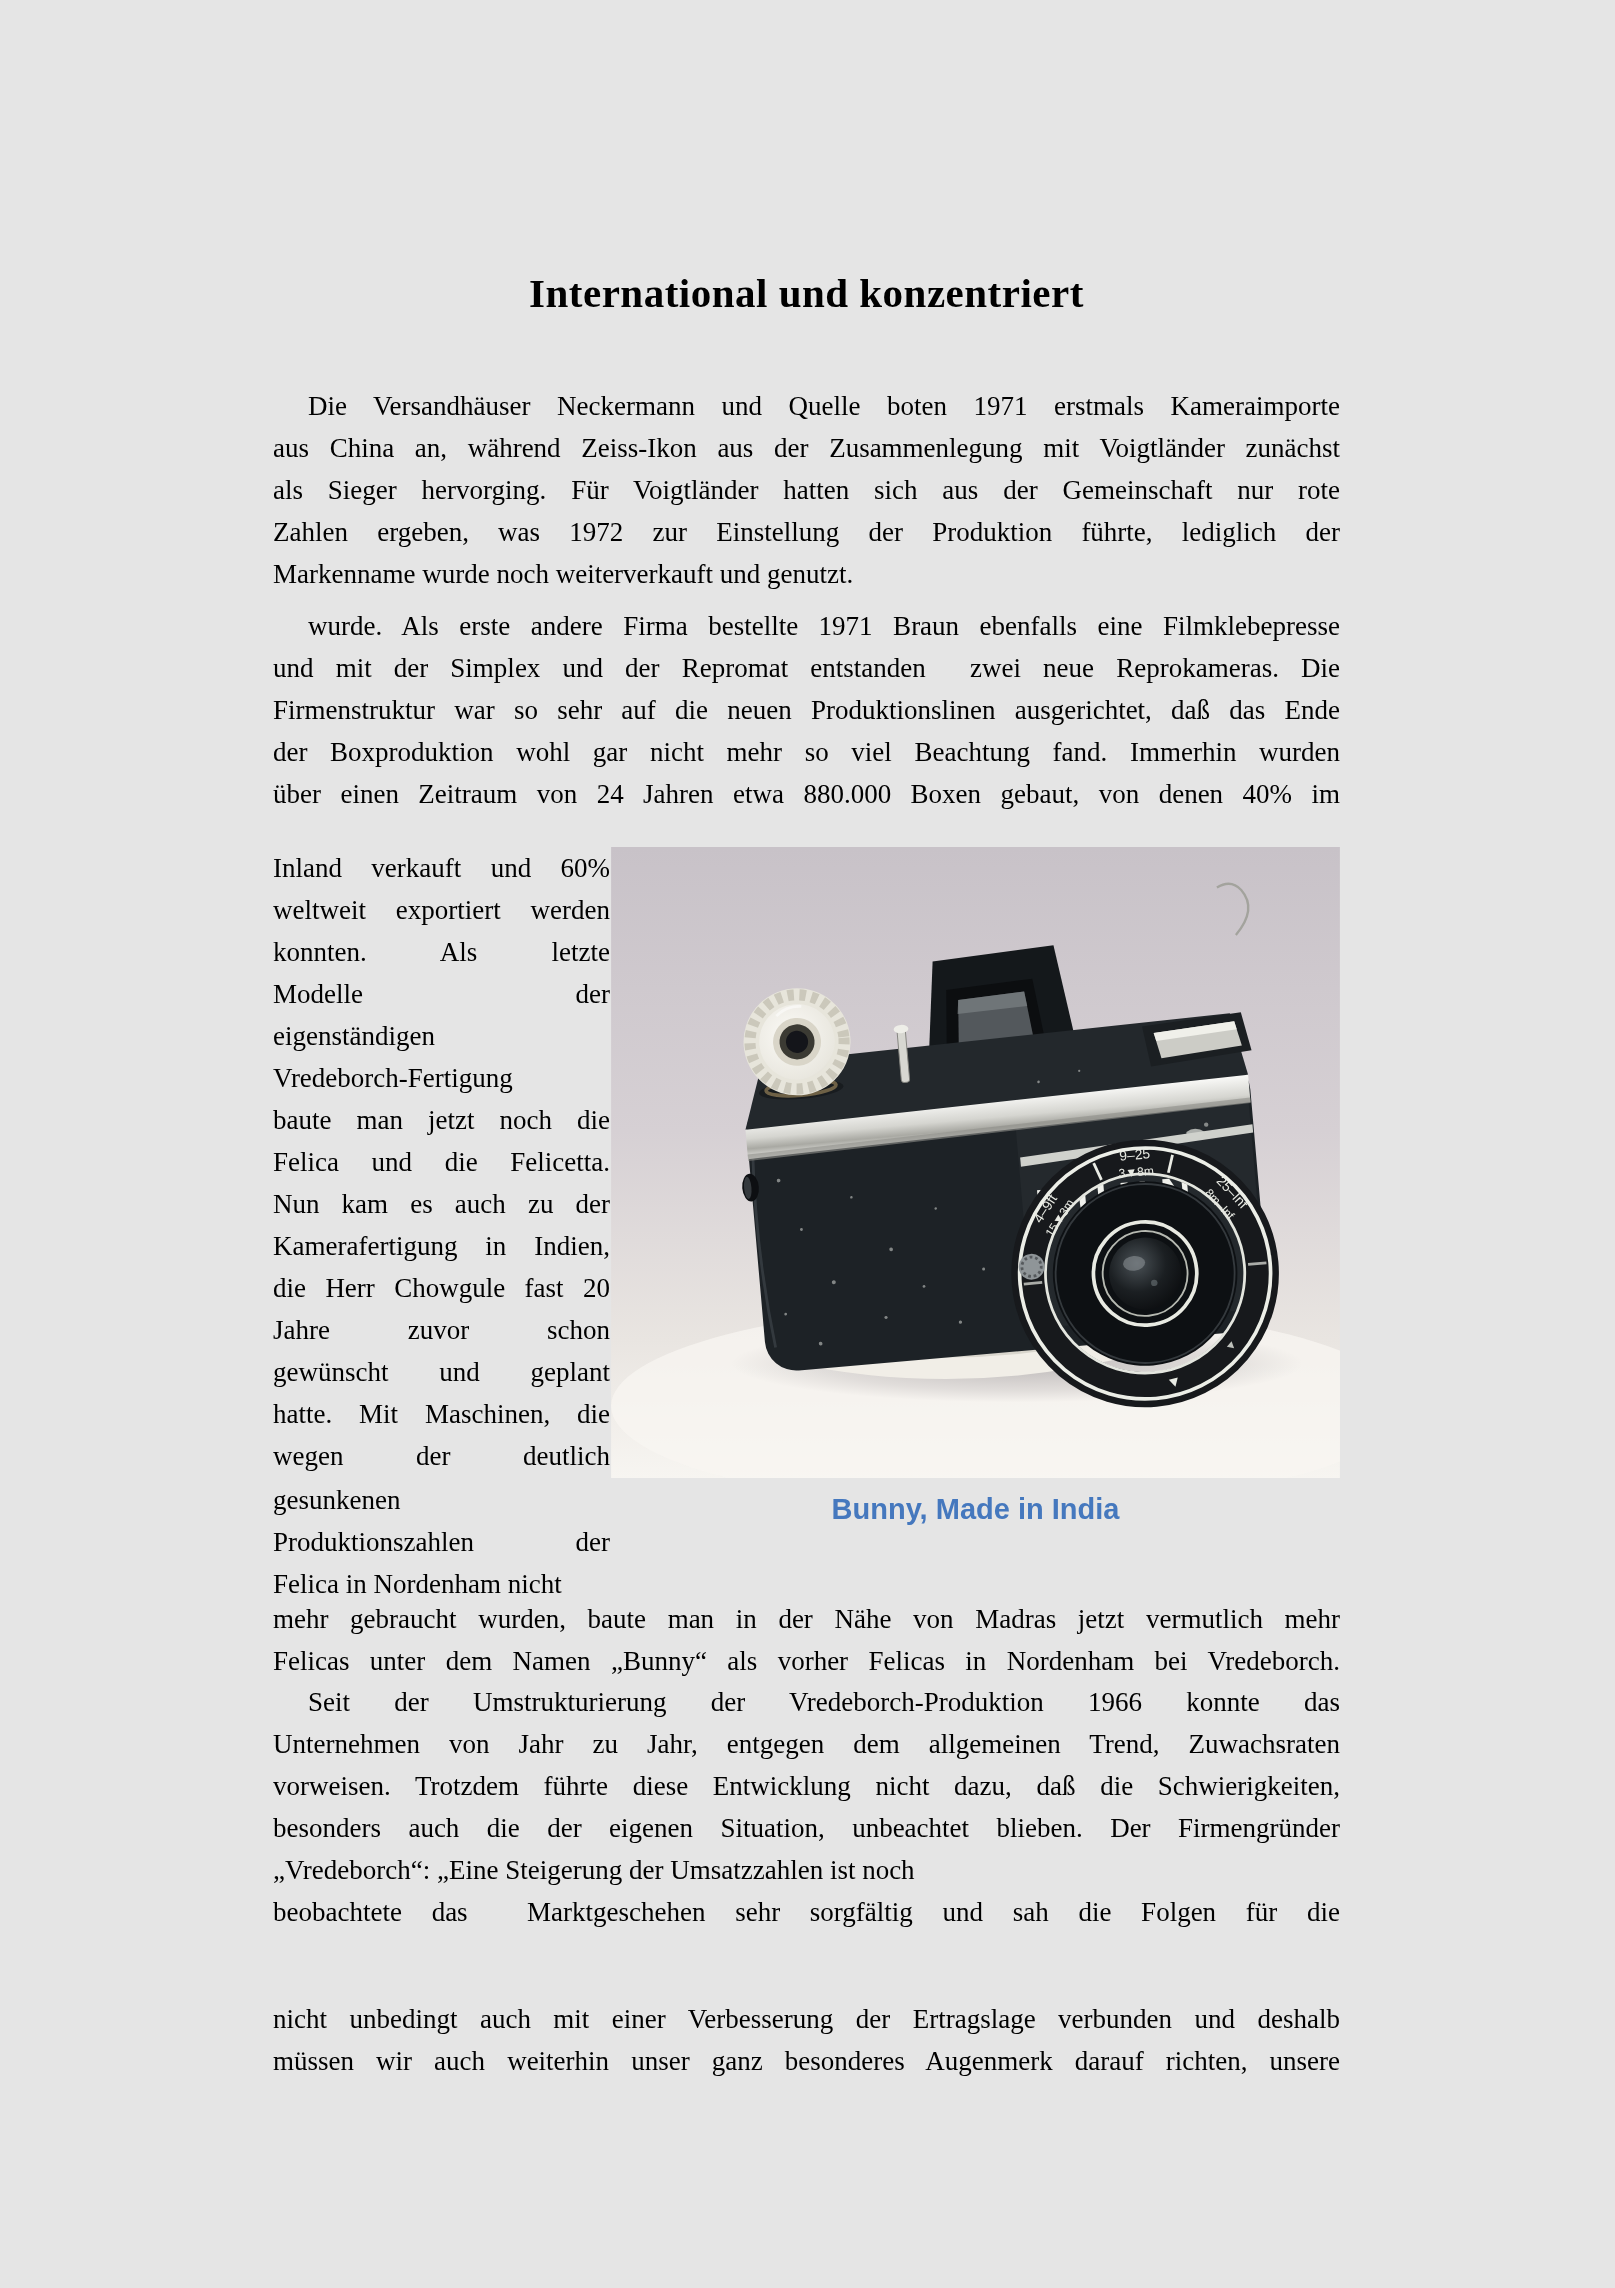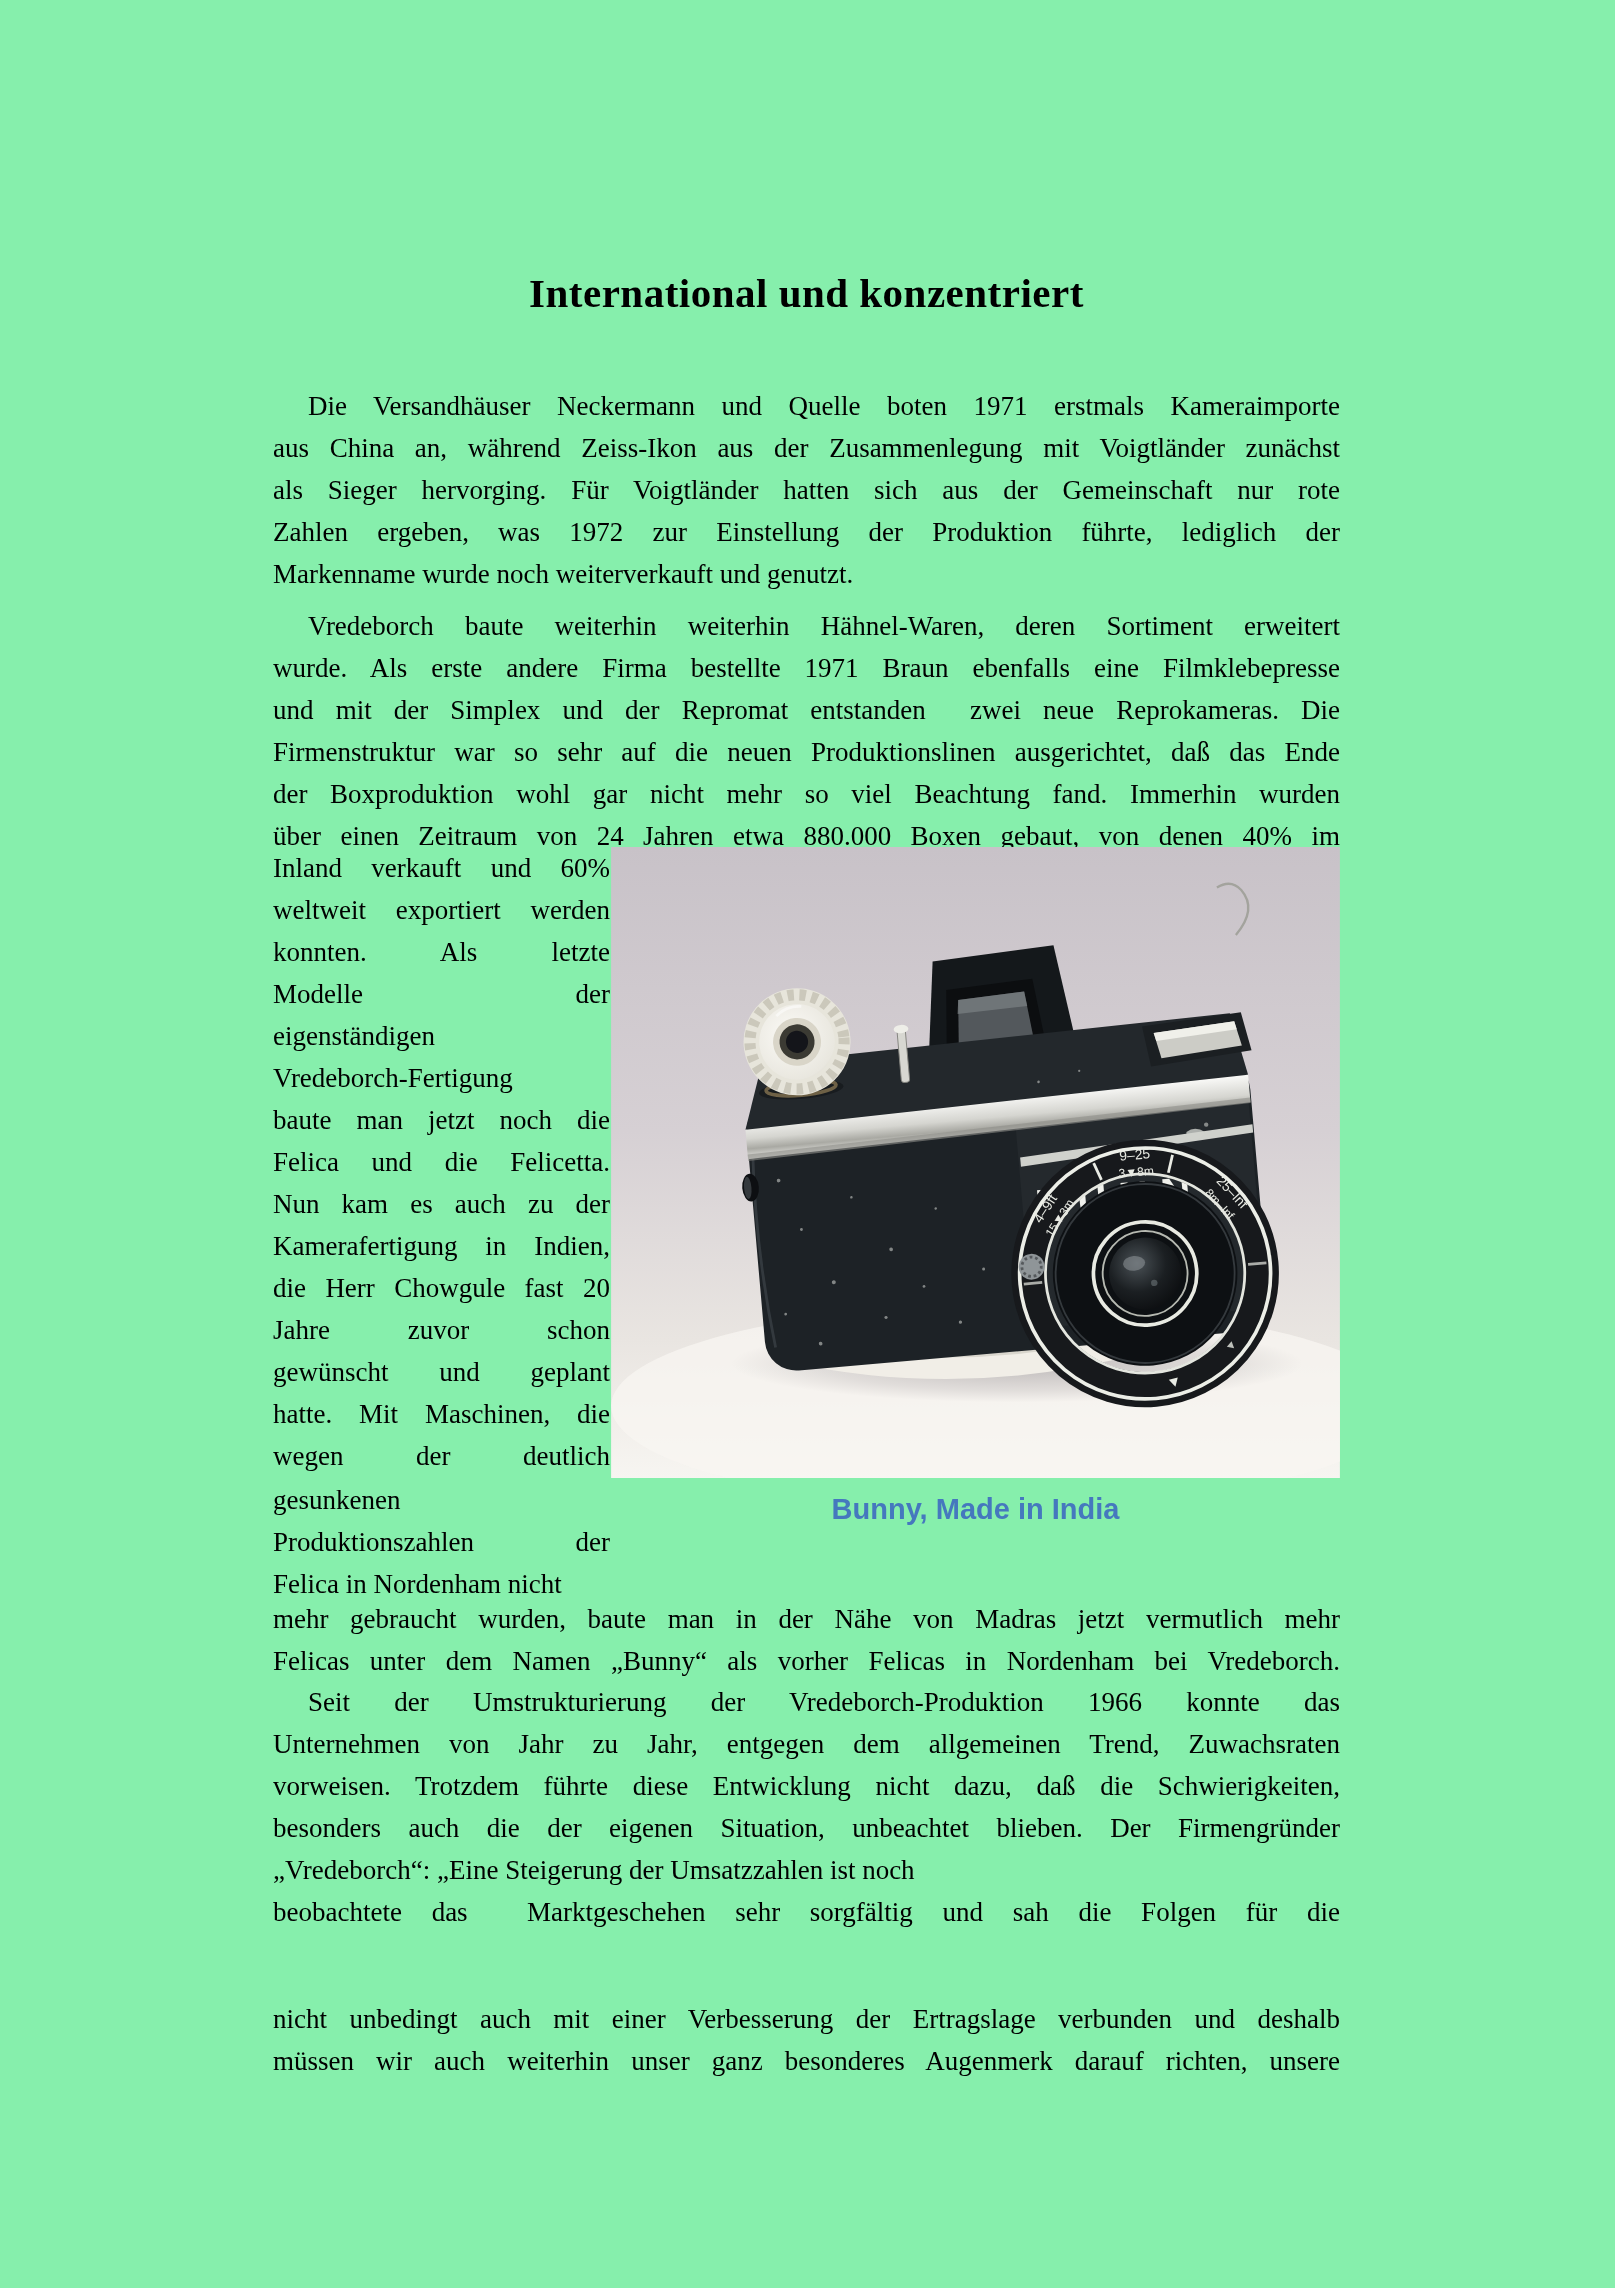--- a/index.html
+++ b/index.html
@@ -1,20 +1,20 @@
 <!DOCTYPE html>
 <html style="font-size:14.8px"><head>
 <meta charset="utf-8">
 <style>
   html, body { margin: 0; padding: 0; background: #ffffff; }
   .page {
     position: relative;
     width: 1615px;
     height: 2289px;
-    background: #86efac;
+    background: #e5e5e5;
     font-family: "Liberation Serif", "DejaVu Serif", serif;
     color: #000000;
     overflow: hidden;
   }
   .doc-title {
     position: absolute;
     left: 273px; top: 269px; width: 1067px;
     text-align: center;
     font-size: 41px; font-weight: bold;
     line-height: 48px;
@@ -78,21 +78,20 @@
 
   <div class="para p1 indent-first">
       <div class="line">Die Versandhäuser Neckermann und Quelle boten 1971 erstmals Kameraimporte</div>
       <div class="line">aus China an, während Zeiss-Ikon aus der Zusammenlegung mit Voigtländer zunächst</div>
       <div class="line">als Sieger hervorging. Für Voigtländer hatten sich aus der Gemeinschaft nur rote</div>
       <div class="line">Zahlen ergeben, was 1972 zur Einstellung der Produktion führte, lediglich der</div>
       <div class="line flush">Markenname wurde noch weiterverkauft und genutzt.</div>
     </div>
 
   <div class="para p2a indent-first">
-      <div class="line">Vredeborch baute weiterhin weiterhin Hähnel-Waren, deren Sortiment erweitert</div>
       <div class="line">wurde. Als erste andere Firma bestellte 1971 Braun ebenfalls eine Filmklebepresse</div>
       <div class="line">und mit der Simplex und der Repromat entstanden  zwei neue Reprokameras. Die</div>
       <div class="line">Firmenstruktur war so sehr auf die neuen Produktionslinen ausgerichtet, daß das Ende</div>
       <div class="line">der Boxproduktion wohl gar nicht mehr so viel Beachtung fand. Immerhin wurden</div>
       <div class="line">über einen Zeitraum von 24 Jahren etwa 880.000 Boxen gebaut, von denen 40% im</div>
     </div>
 
   <div class="para p2b">
       <div class="line">Inland verkauft und 60%</div>
       <div class="line">weltweit exportiert werden</div>

